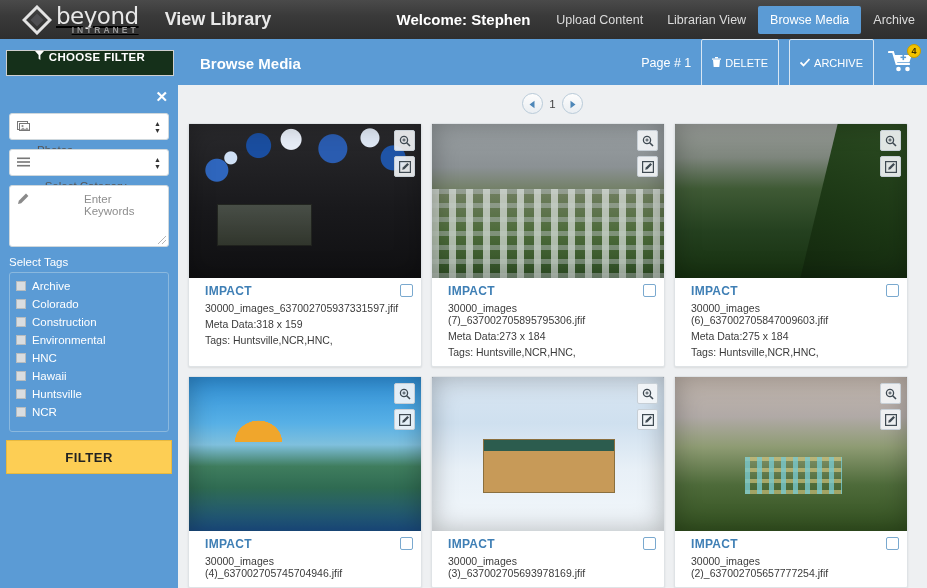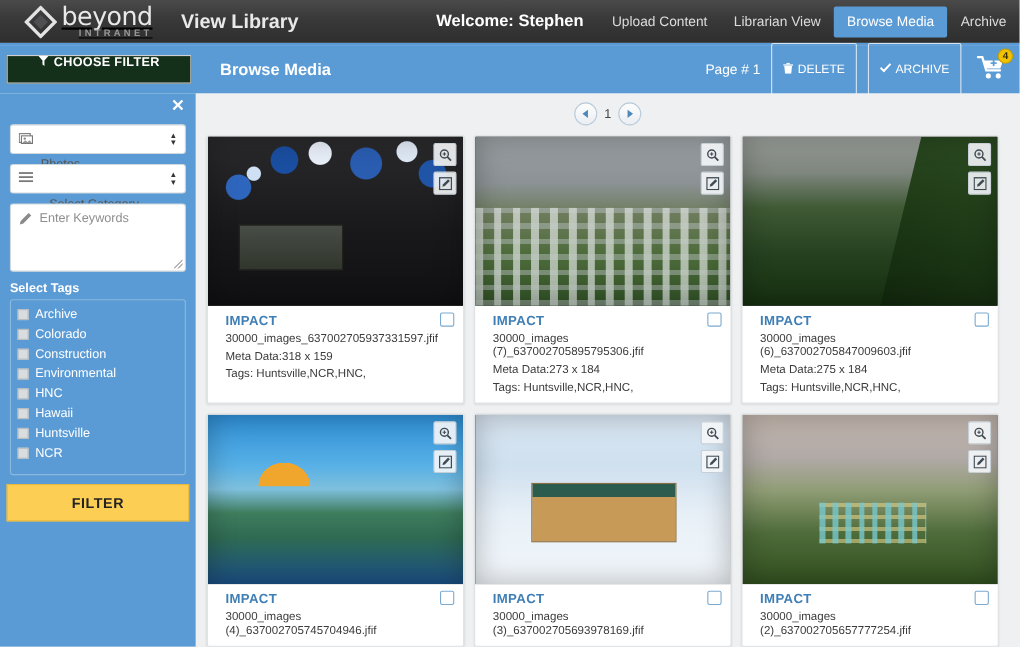--- a/index.html
+++ b/index.html
@@ -101,31 +101,31 @@
   .sel-box .lbl { margin-left: 7px; margin-top: 46px; }
   .sel-arrows {
     margin-left: auto; font-size: 7px; color: #333; line-height: 7px;
     text-align: center;
   }
   .sel-box.second { margin-top: 9px; }
   .keywords {
     margin-top: 9px; height: 62px; background: #fff; border-radius: 3px;
     border: 1px solid #cfd8dd; padding: 6px 7px;
     font-size: 11.5px; color: #8e8e8e; position: relative; cursor: text;
-    display: flex; align-items: flex-start;
+    display: flex; align-items: flex-start; gap: 48px;
   }
   .kw-text { margin-left: 7px; margin-top: 1px; }
   .resize-grip {
     position: absolute; right: 2px; bottom: 2px; width: 8px; height: 8px;
     background:
       linear-gradient(135deg, transparent 45%, #b5b5b5 45%, #b5b5b5 55%, transparent 55%),
       linear-gradient(135deg, transparent 70%, #b5b5b5 70%, #b5b5b5 80%, transparent 80%);
   }
   .tags-label {
-    color: #fff; font-size: 11.5px; font-weight: bold; margin: 9px 0 4px 0;
+    color: #fff; font-size: 11.5px; font-weight: normal; margin: 9px 0 4px 0;
   }
   .tags-box {
     background: transparent; border: 1px solid #8ab8de; border-radius: 3px;
     height: 160px; overflow: hidden; padding: 4px 6px;
   }
   .tag-row {
     display: flex; align-items: center; gap: 6px;
     color: #fff; font-size: 11.5px; padding: 3px 0; cursor: pointer;
   }
   .tag-cb {

